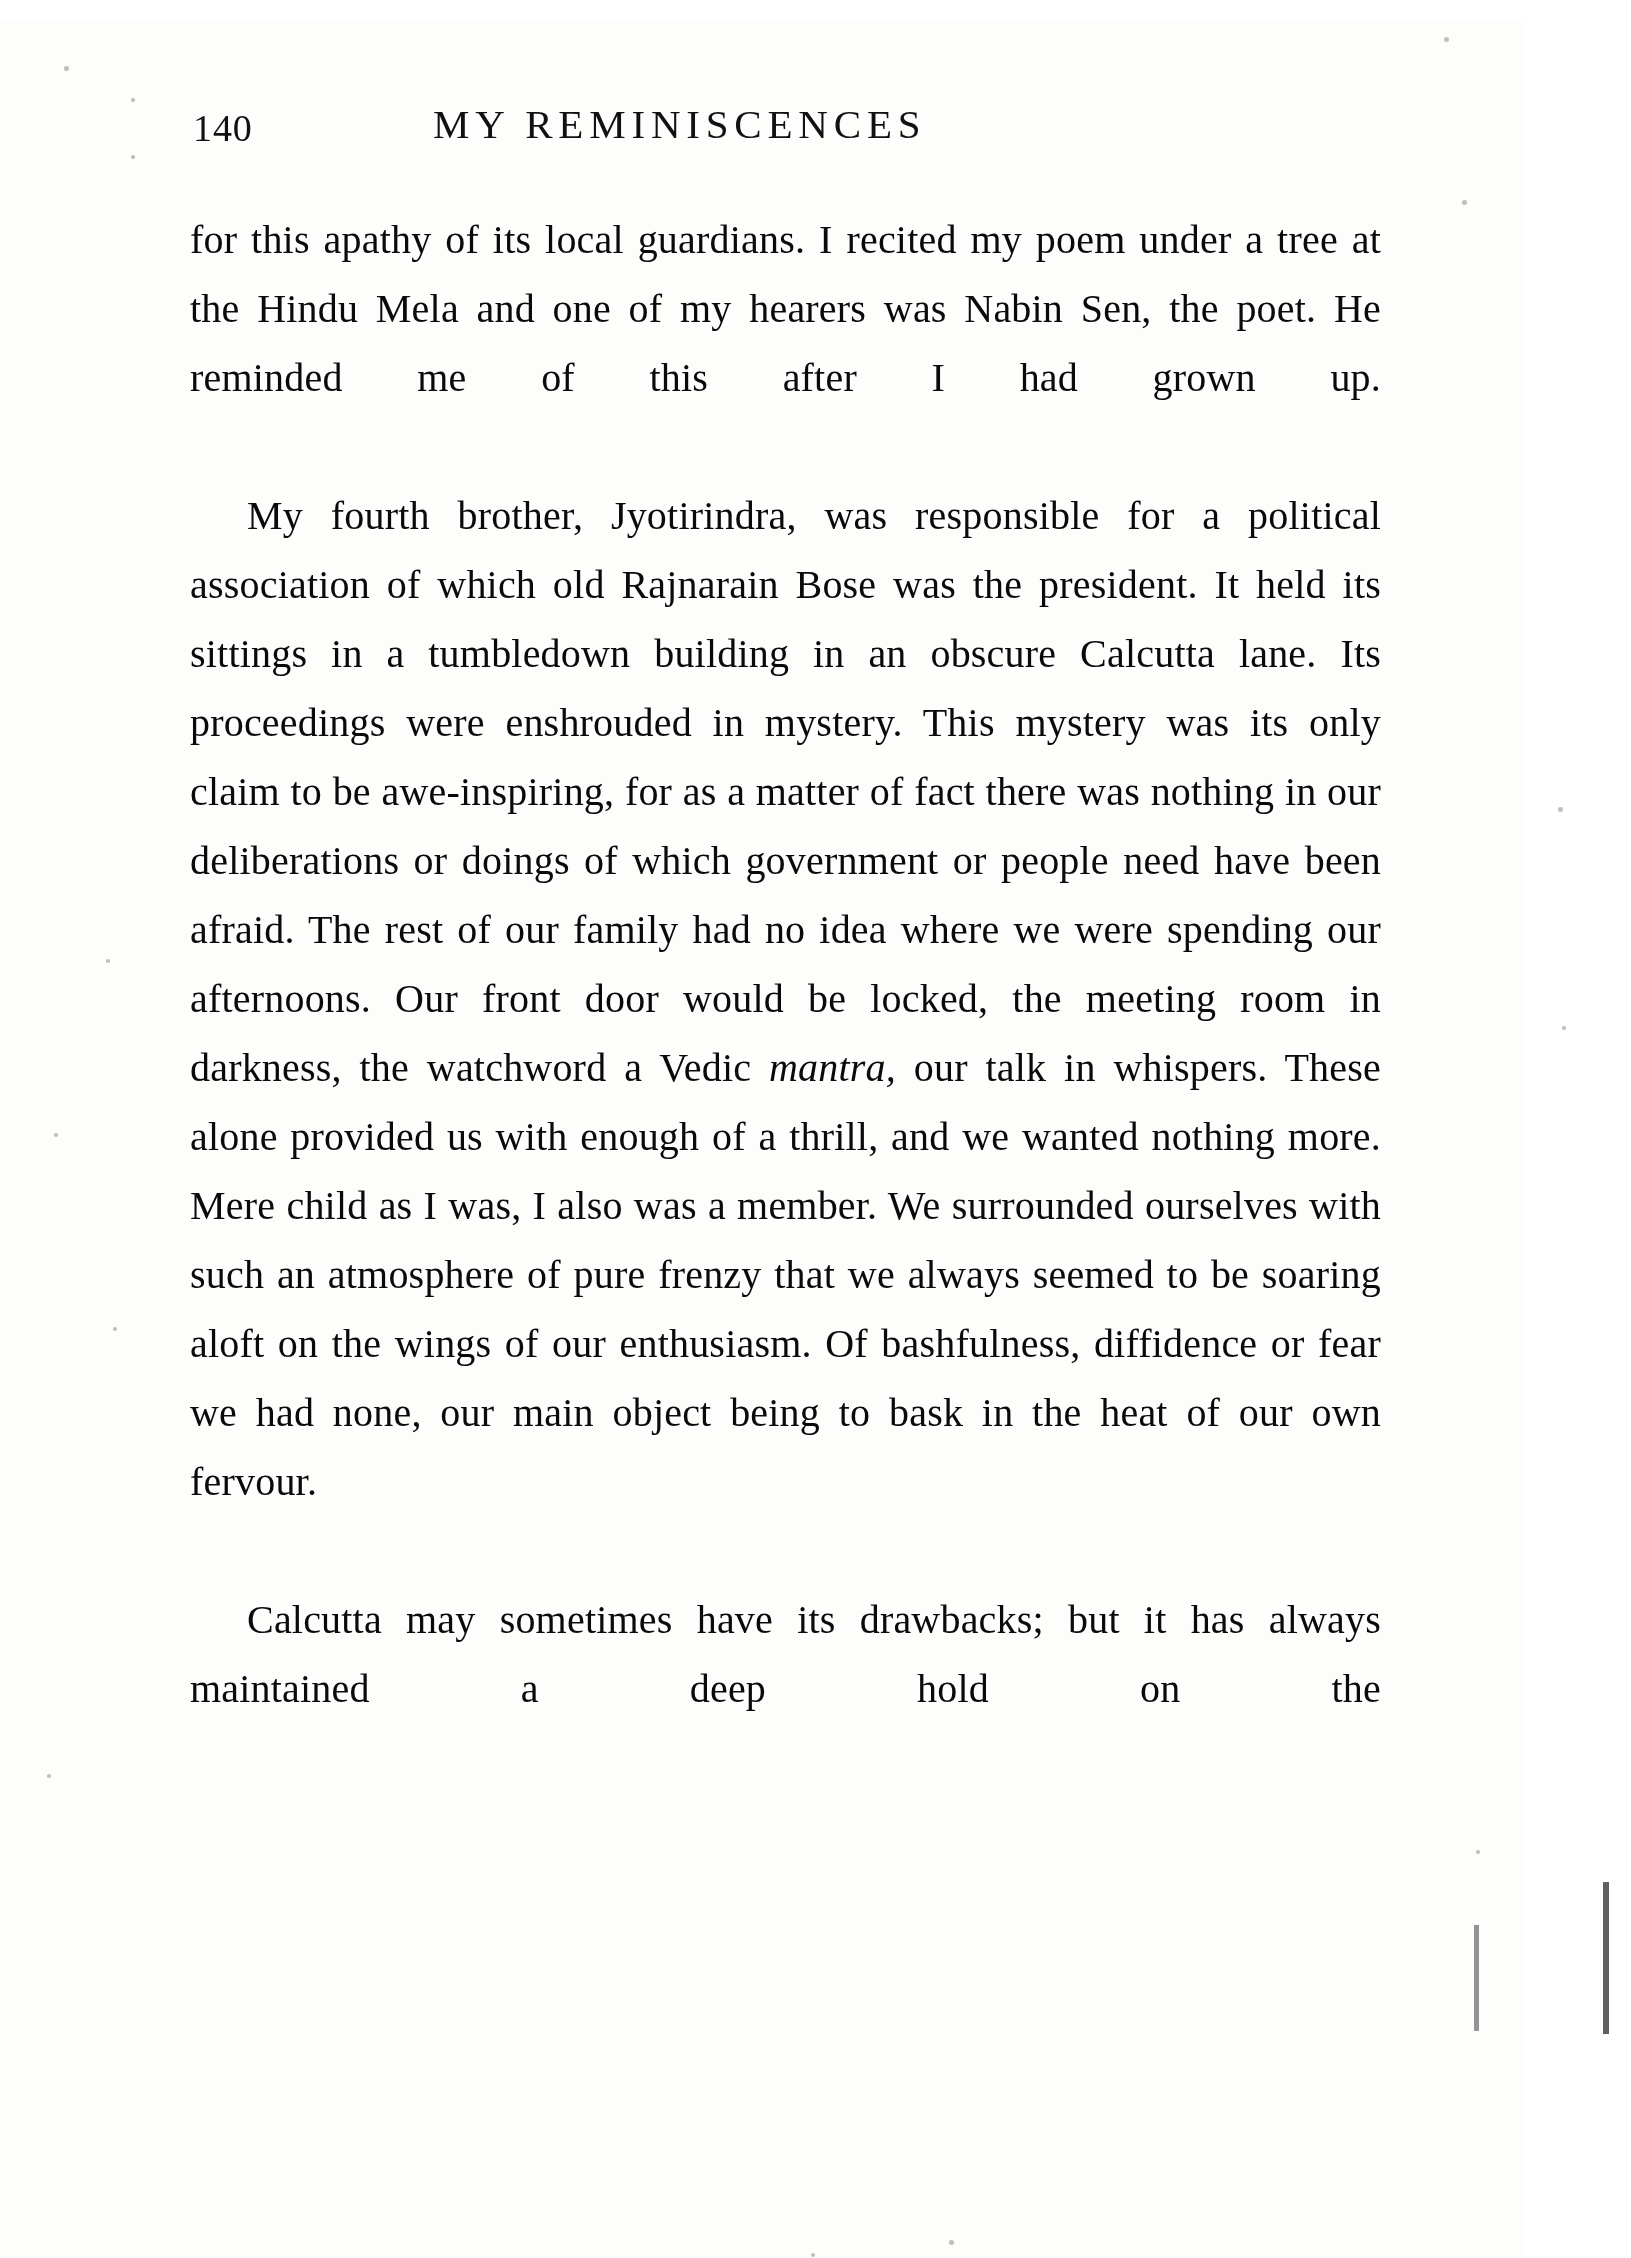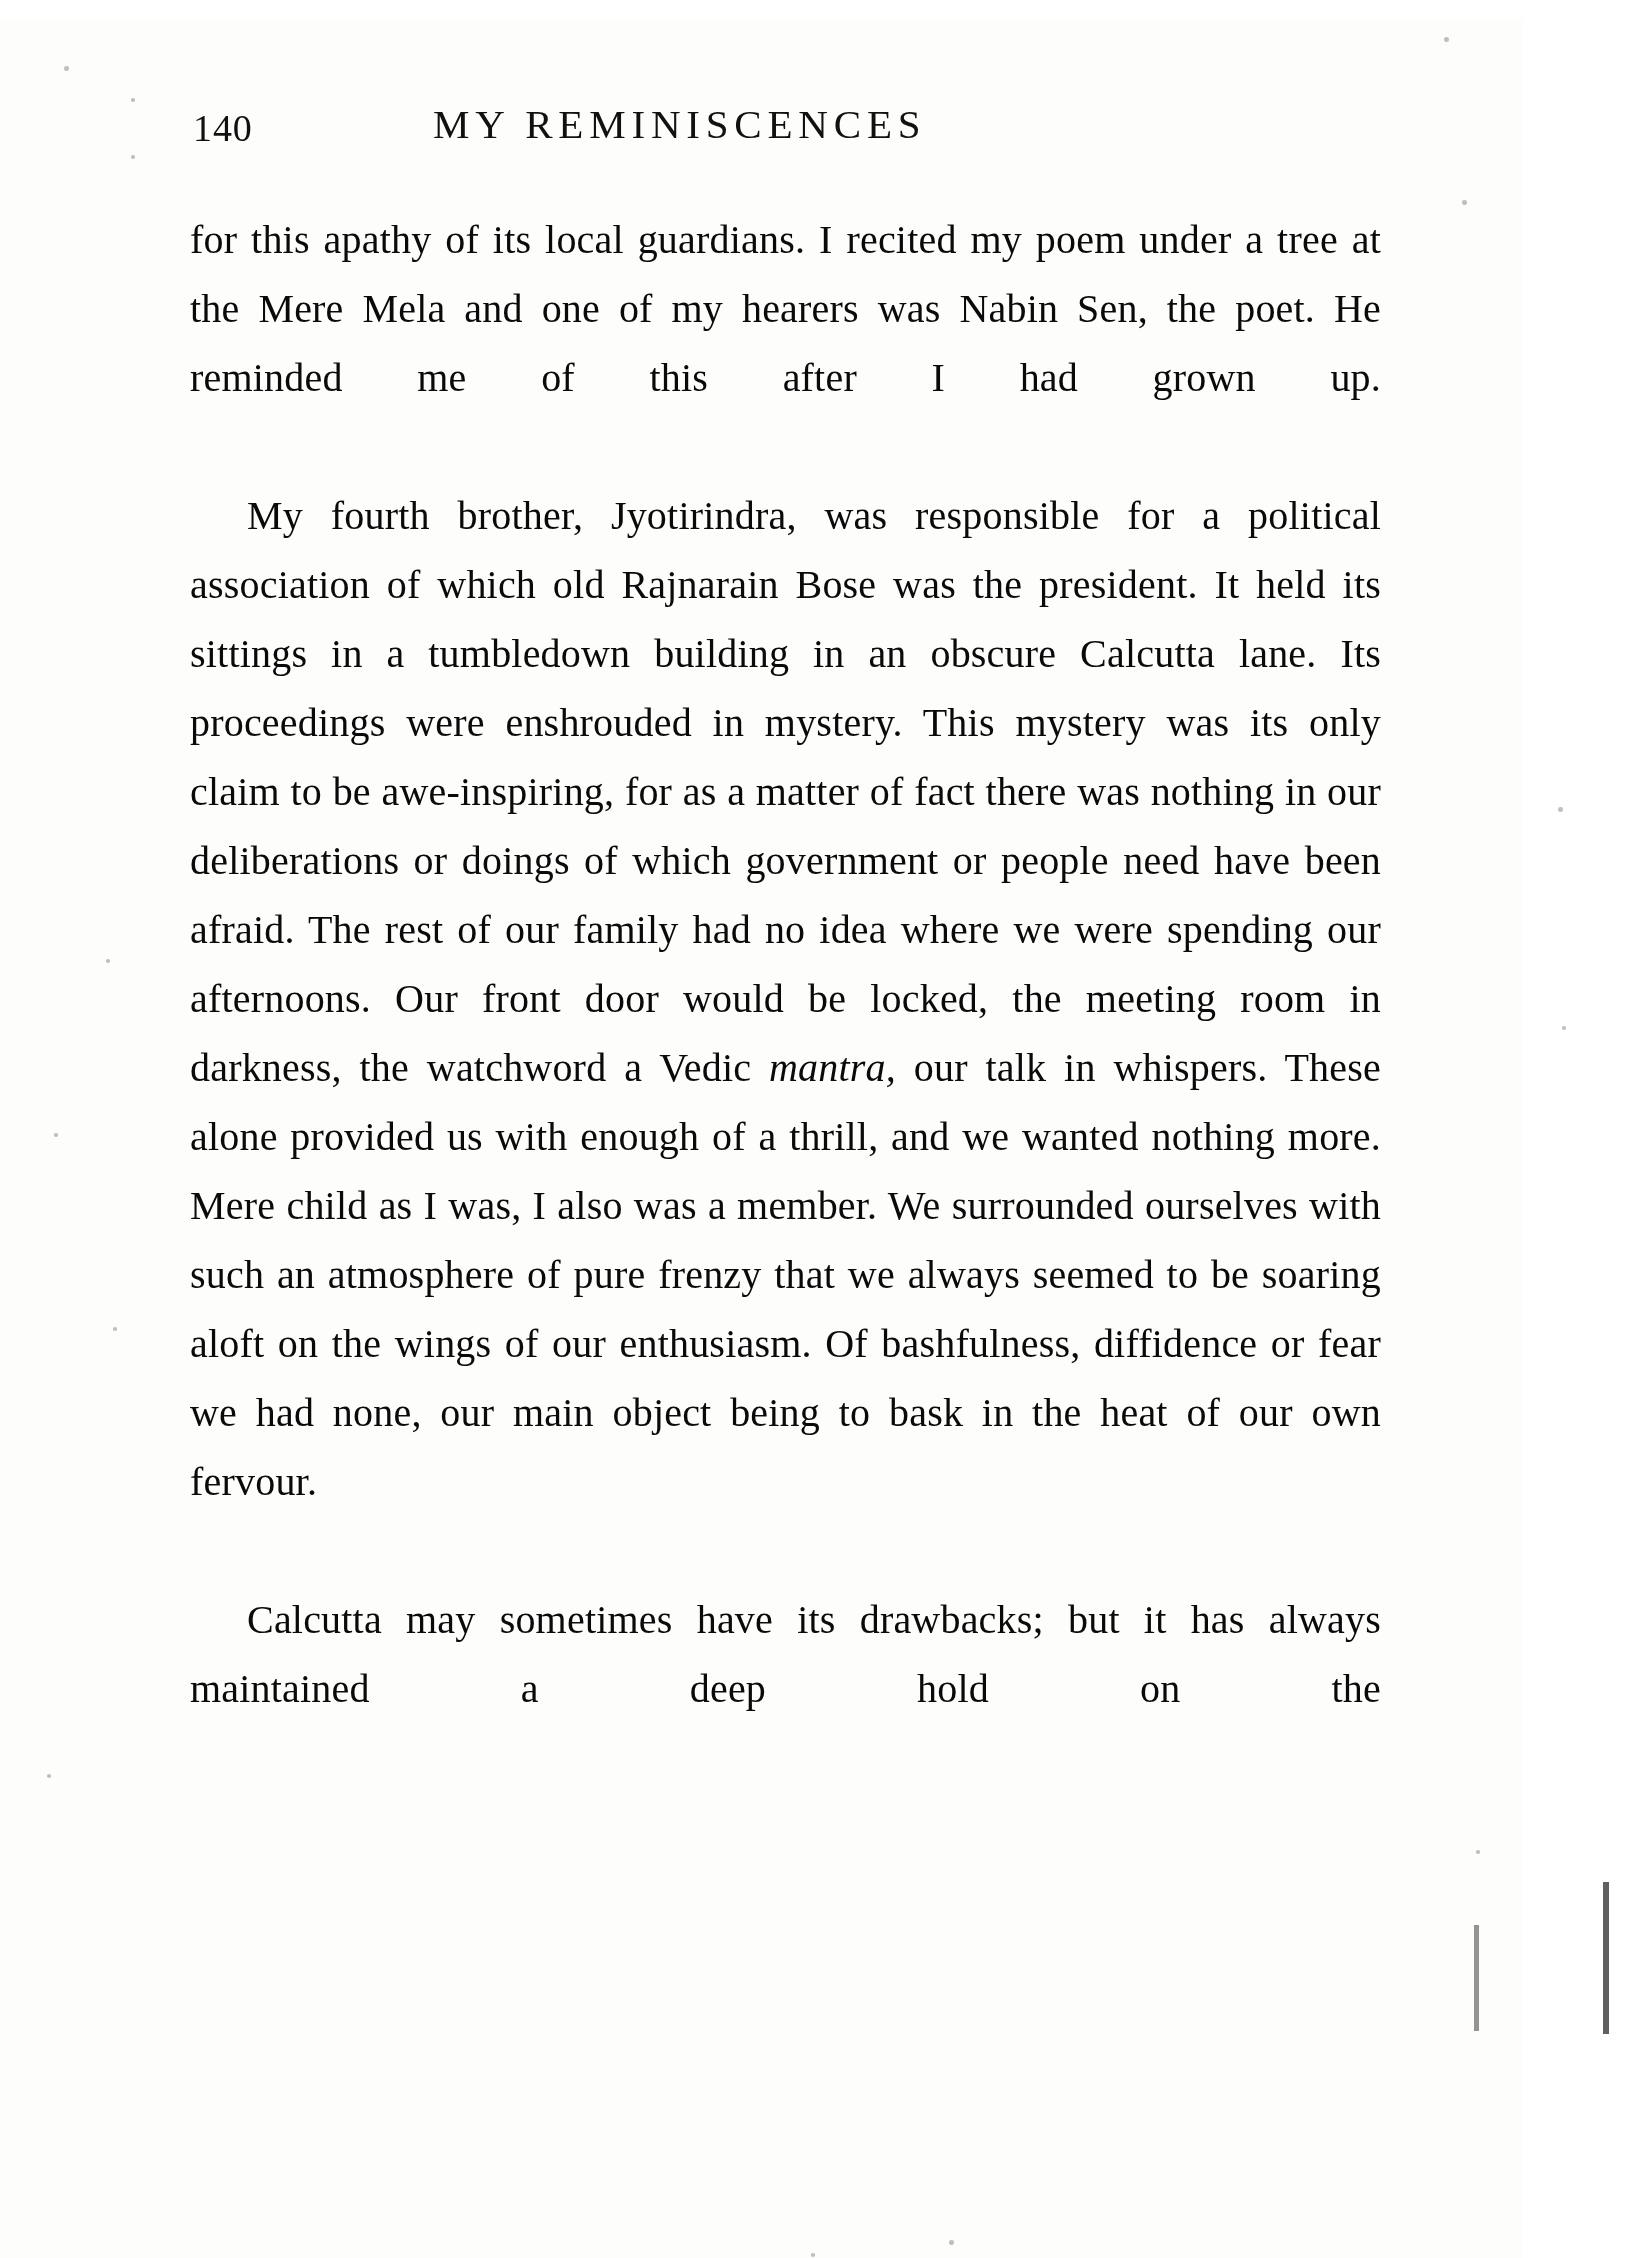--- a/index.html
+++ b/index.html
@@ -123,21 +123,21 @@
 
   <div class="edge-mark" style="left:1603px; top:1863px; width:6.3px; height:152px;"></div>
   <div class="edge-mark" style="left:1474px; top:1906px; width:4.5px; height:106px; opacity:0.5;"></div>
 
   <div class="header">
     <div class="folio">140</div>
     <div class="running-head">MY REMINISCENCES</div>
   </div>
 
   <div class="textblock">
-    <p class="para">for this apathy of its local guardians. I recited my poem under a tree at the Mere Mela and one of my hearers was Nabin Sen, the poet. He reminded me of this after I had grown up.</p>
+    <p class="para">for this apathy of its local guardians. I recited my poem under a tree at the Hindu Mela and one of my hearers was Nabin Sen, the poet. He reminded me of this after I had grown up.</p>
 
     <p class="para indent"><span>My fourth brother, Jyotirindra, was responsible for a political association of which old Rajnarain Bose was the president. It held its sittings in a tumbledown building in an obscure Calcutta lane. Its proceedings were enshrouded in mystery. This mystery was its only claim to be awe-inspiring, for as a matter of fact there was nothing in our deliberations or doings of which government or people need have been afraid. The rest of our family had no idea where we were spending our afternoons. Our front door would be locked, the meeting room in darkness, the watchword a Vedic </span><i>mantra,</i><span> our talk in whispers. These alone provided us with enough of a thrill, and we wanted nothing more. Mere child as I was, I also was a member. We surrounded ourselves with such an atmosphere of pure frenzy that we always seemed to be soaring aloft on the wings of our enthusiasm. Of bashfulness, diffidence or fear we had none, our main object being to bask in the heat of our own fervour.</span></p>
 
     <p class="para indent">Calcutta may sometimes have its drawbacks; but it has always maintained a deep hold on the</p>
   </div>
 
 </div>
 
 
 </body></html>

